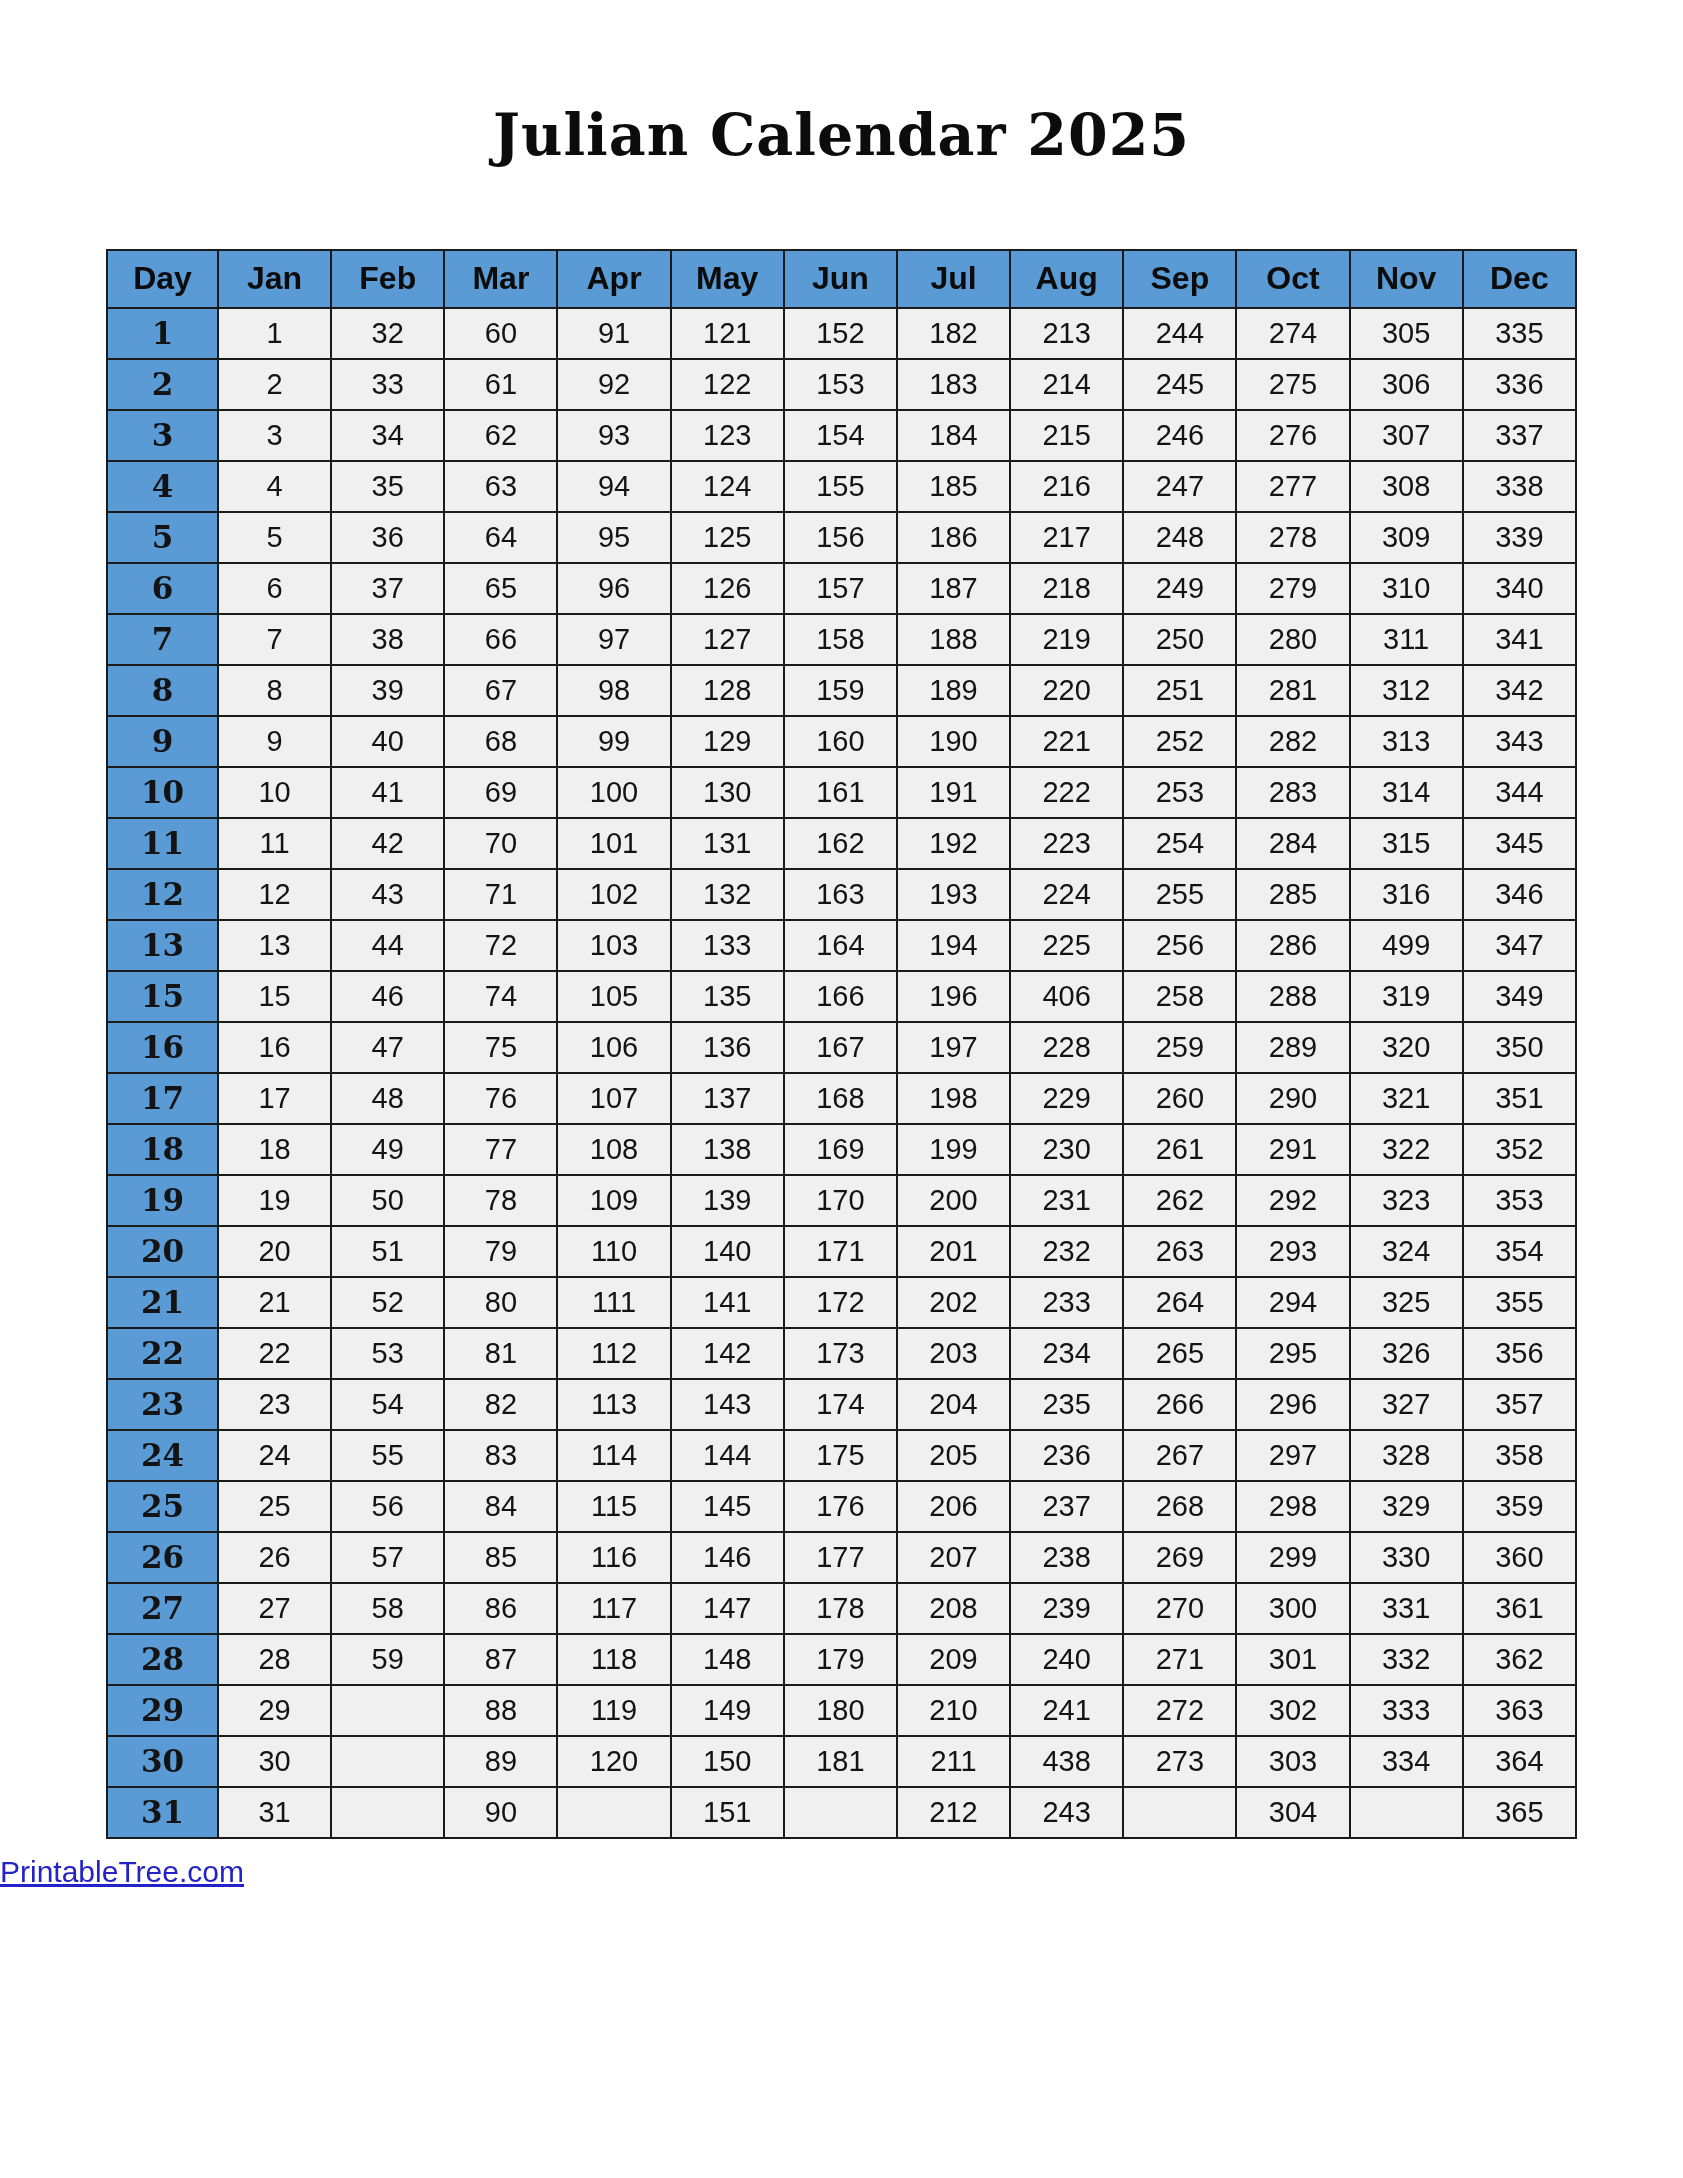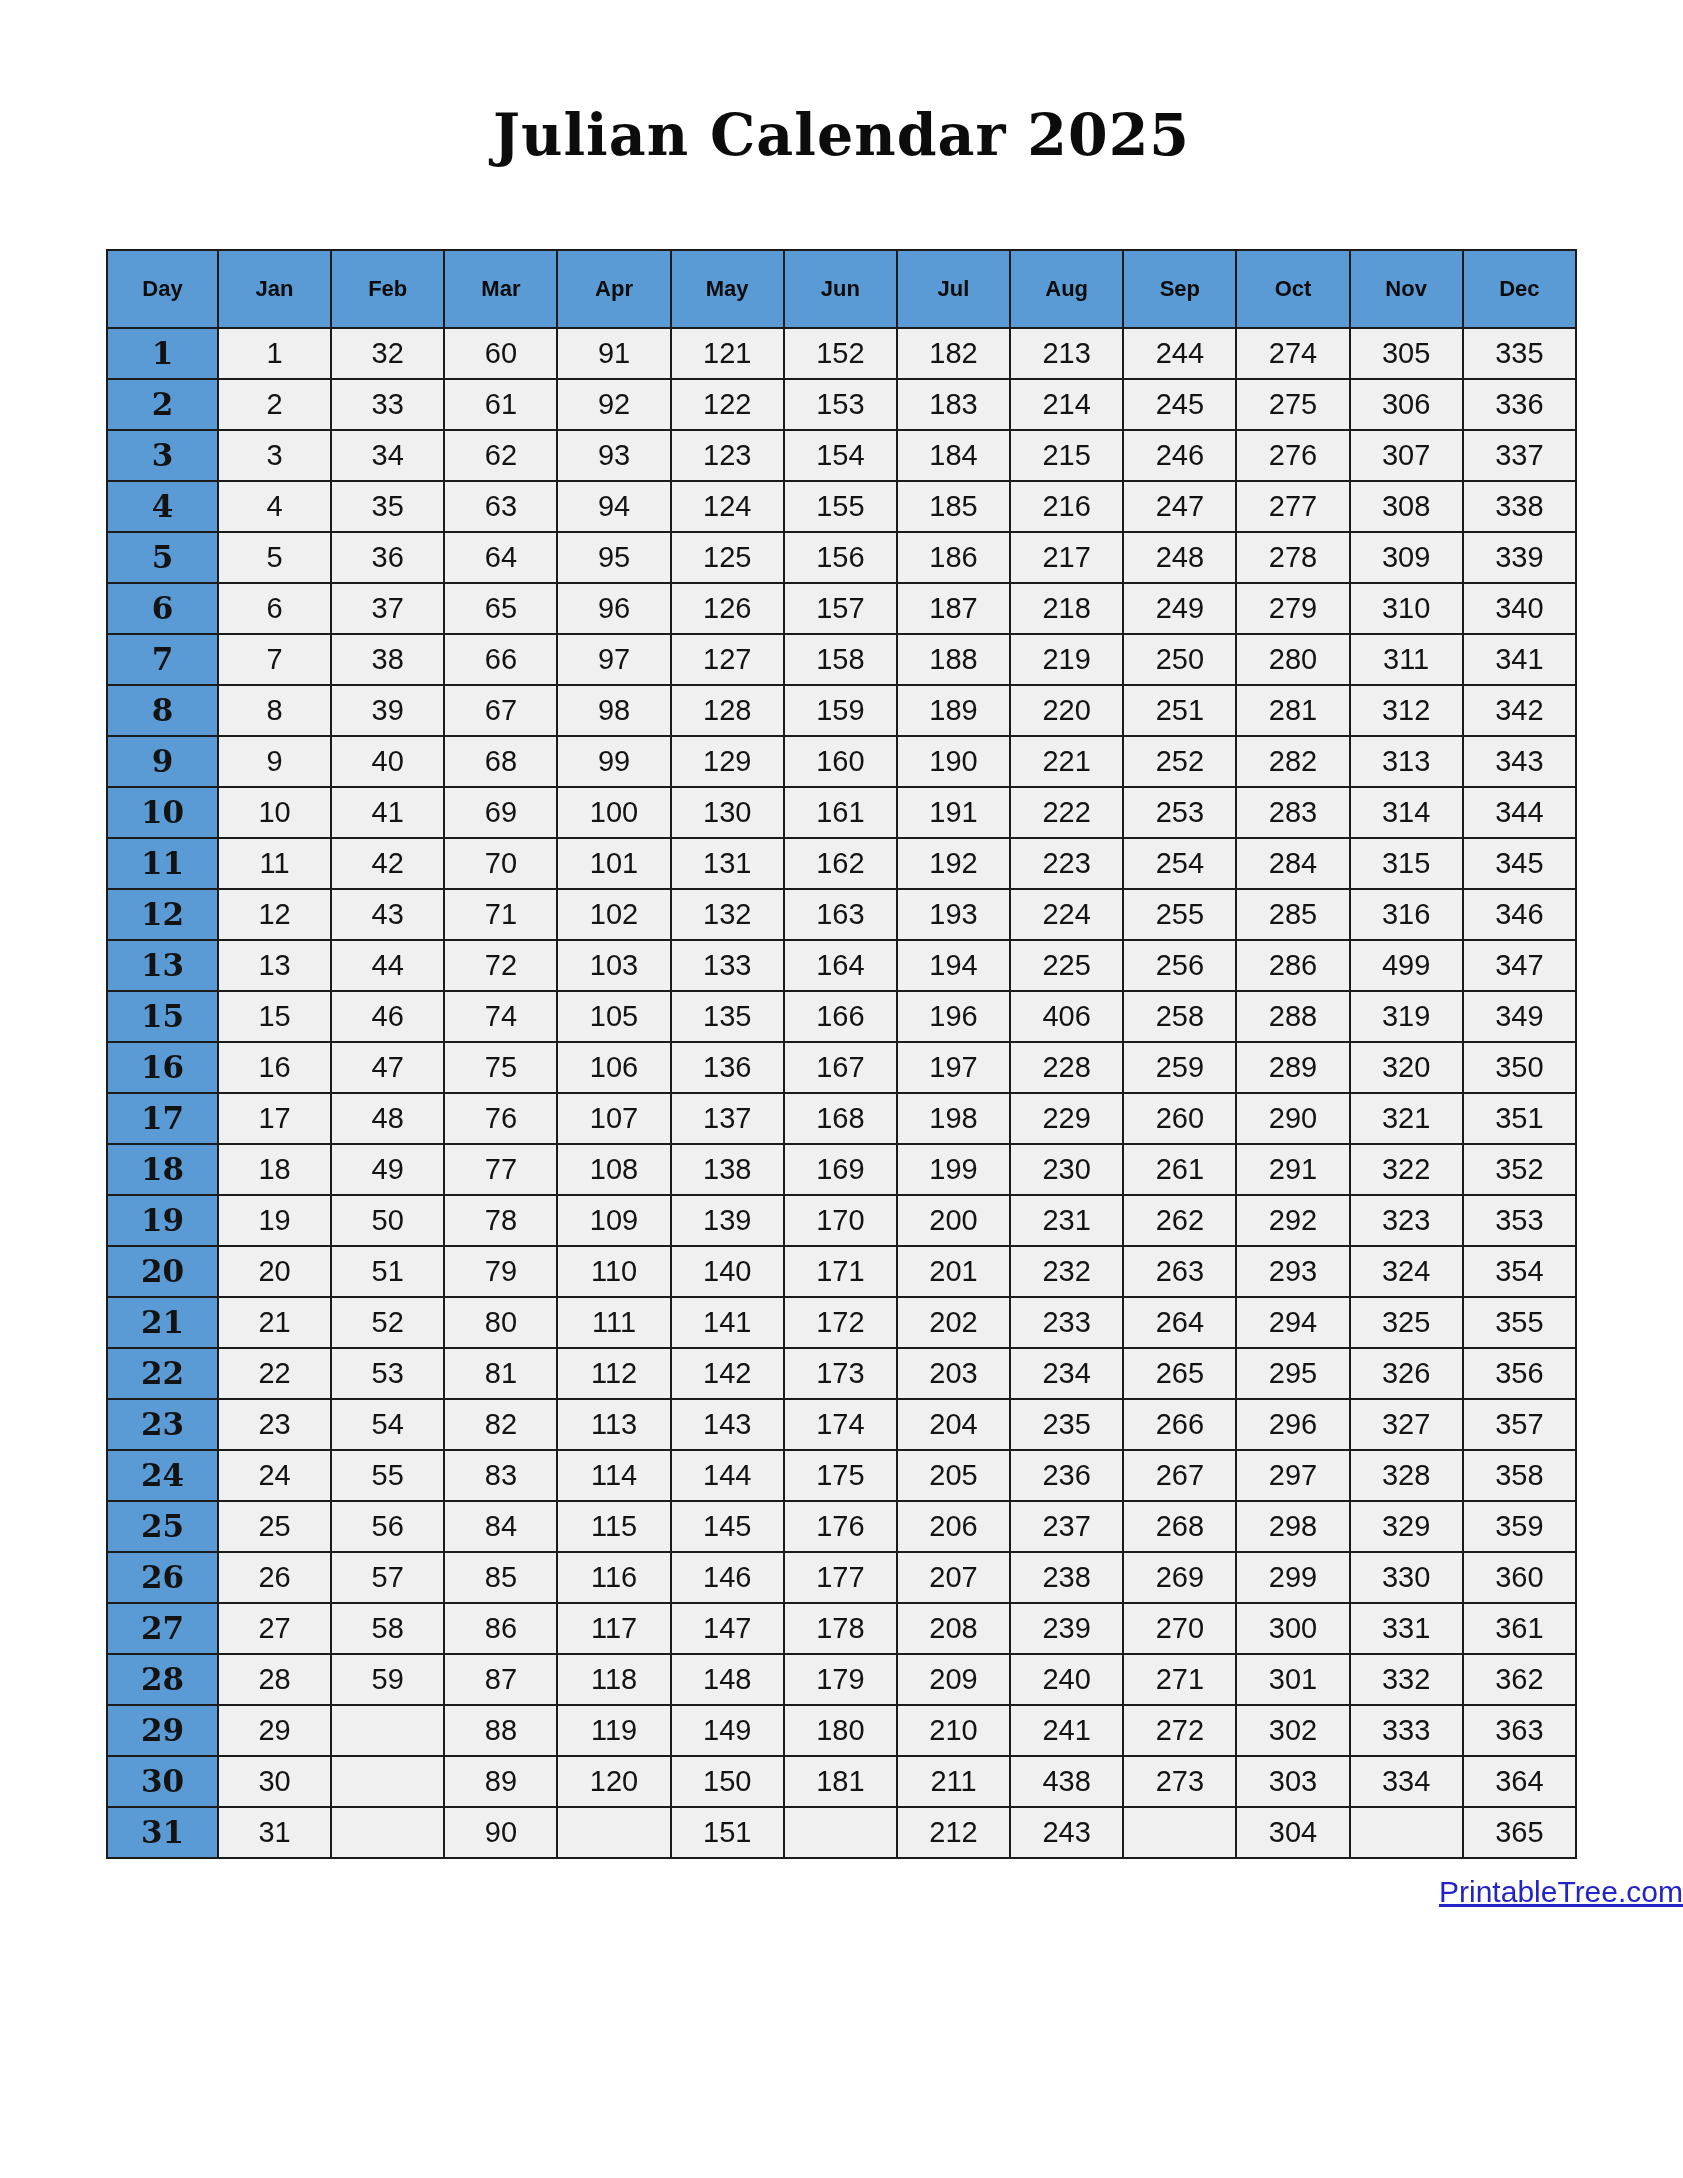--- a/index.html
+++ b/index.html
@@ -42,44 +42,44 @@
   table.calendar th,
   table.calendar td {
     border: 2px solid var(--border-color);
     text-align: center;
     vertical-align: middle;
     padding: 0;
     overflow: hidden;
   }
   table.calendar thead th {
     background: var(--header-bg);
-    height: 78px;
+    height: 58px;
     font-family: "Liberation Sans", sans-serif;
     font-weight: bold;
-    font-size: 22px;
+    font-size: 32px;
     color: #0c0c0c;
   }
   table.calendar td {
     height: 51px;
   }
   td.day-cell {
     background: var(--day-col-bg);
     font-family: "DejaVu Serif", "Liberation Serif", serif;
     font-weight: bold;
     font-size: 31px;
     color: #131313;
   }
   td.value-cell {
     background: var(--cell-bg);
     font-family: "Liberation Sans", sans-serif;
     font-size: 29px;
     color: #131313;
   }
   .footer {
-    text-align: right;
+    text-align: left;
     margin-top: 16px;
   }
   .footer a {
     color: var(--link-color);
     font-size: 30px;
     text-decoration: underline;
     font-family: "Liberation Sans", sans-serif;
   }
 </style>
 </head>

